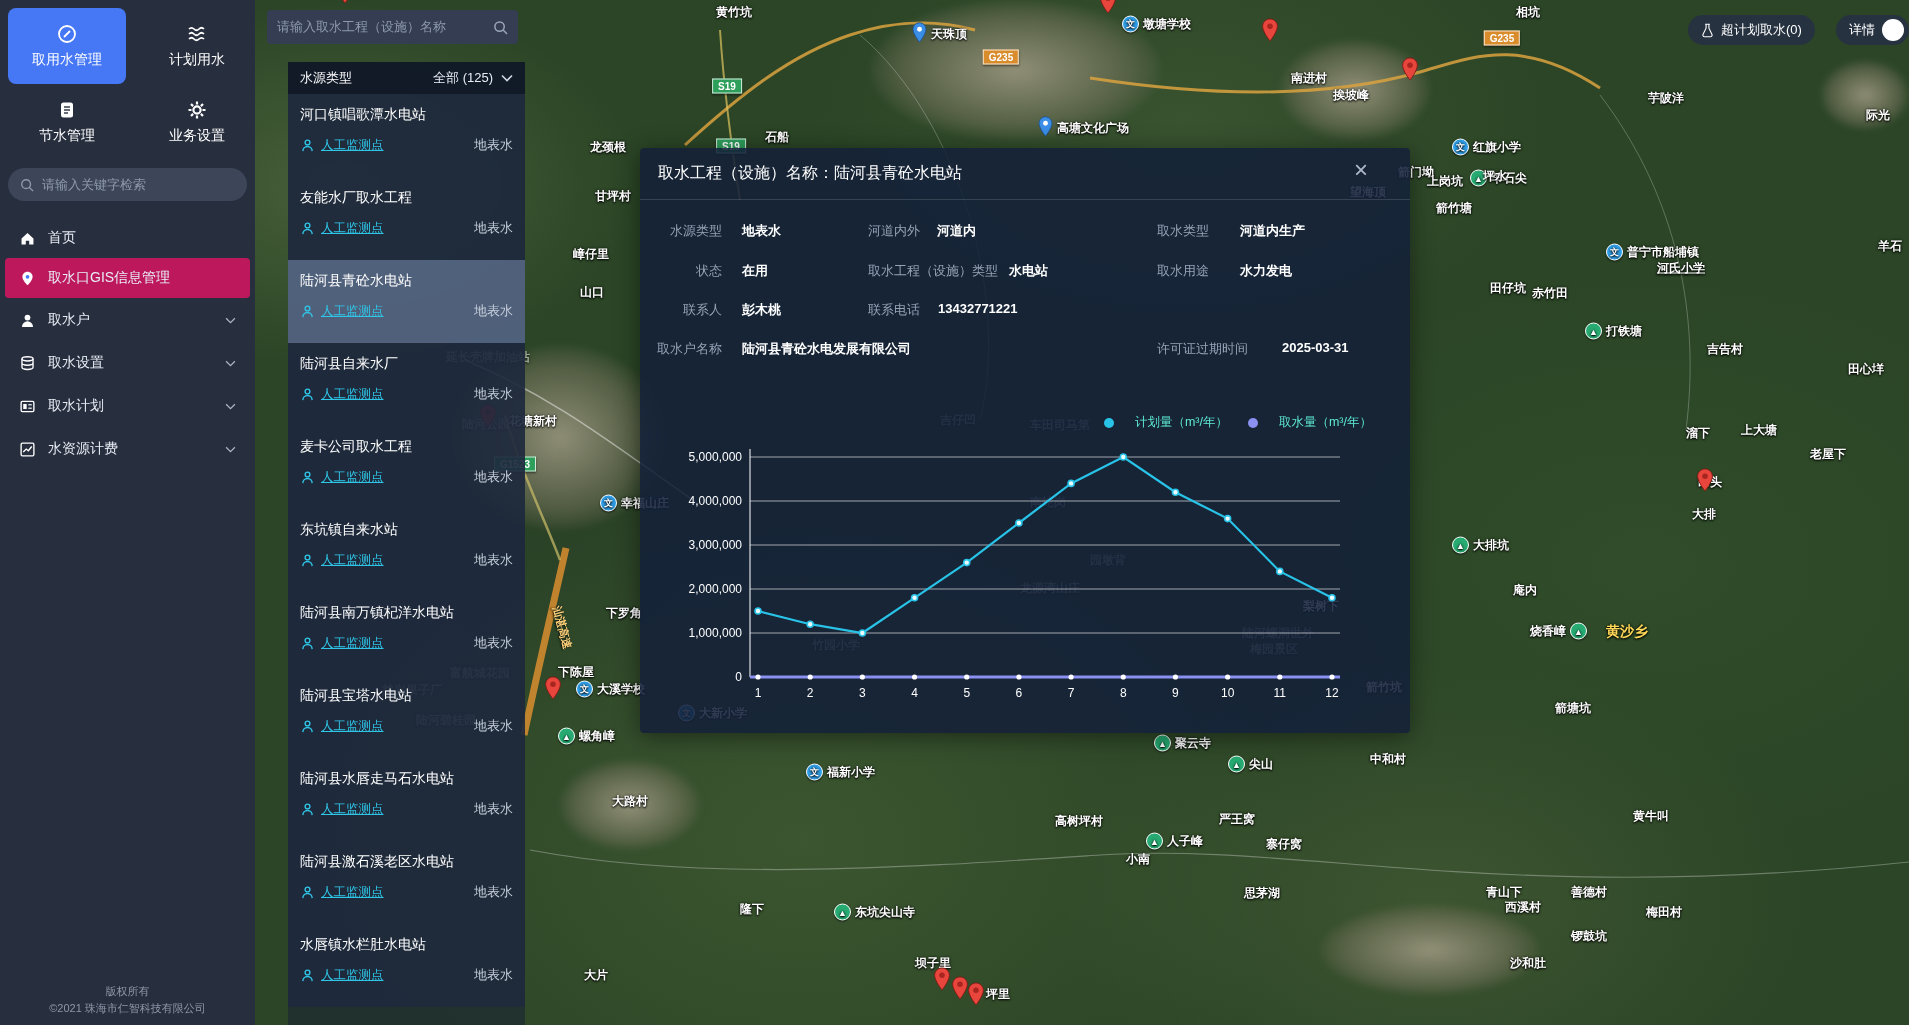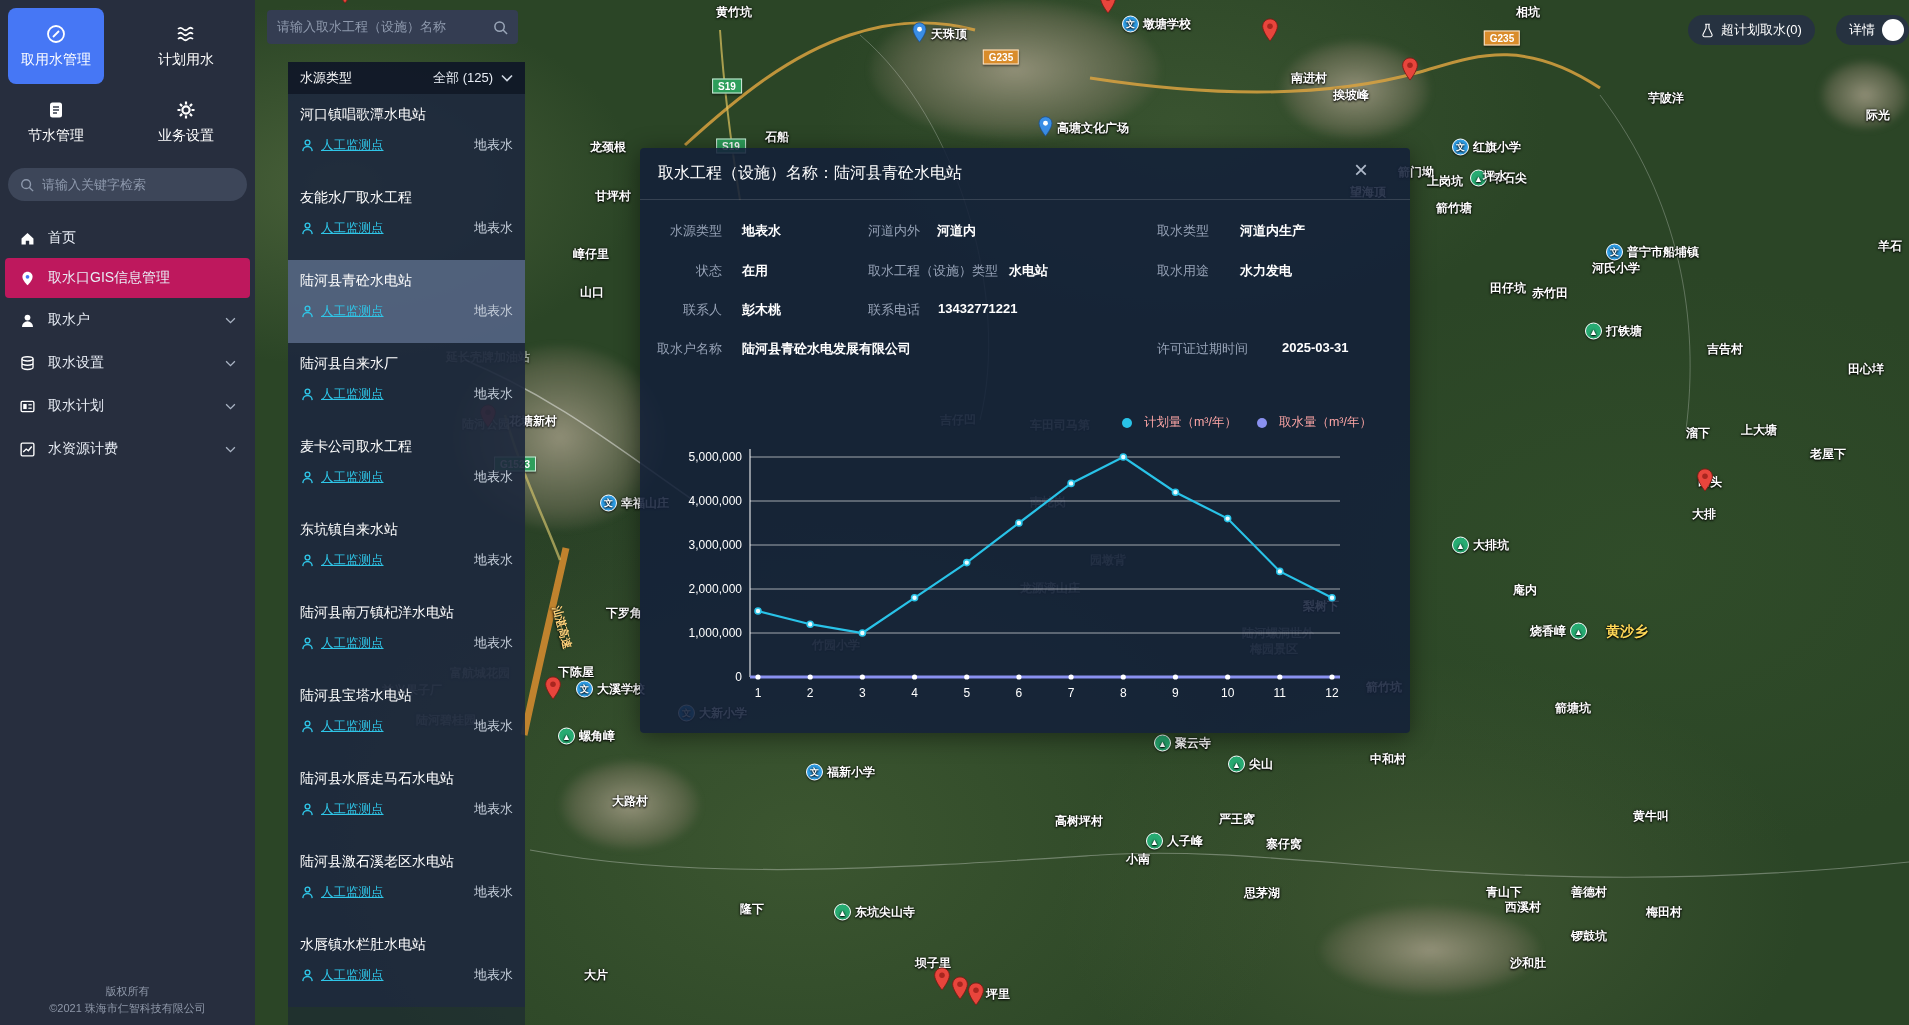--- a/index.html
+++ b/index.html
@@ -36,21 +36,21 @@
     font-weight:bold; padding:1px 5px; border-radius:0; border:1px solid rgba(255,255,255,.8);
     box-shadow:0 1px 2px rgba(0,0,0,.5); }
   .badge.g { background:#d98c2b; } .badge.s { background:#2e9e5b; }
   .hw-label { position:absolute; color:#ffd27a; font-size:11px; font-weight:bold;
     text-shadow:0 1px 2px #000; transform:rotate(75deg); }
 
   
   #sidebar { position:absolute; left:0; top:0; width:255px; height:1025px;
     background:#272e3e; z-index:12; }
   .tilegrid { position:absolute; left:0; top:0; width:255px; }
-  .tile { position:absolute; width:96px; height:76px; border-radius:8px;
+  .tile { position:absolute; width:118px; height:76px; border-radius:8px;
     display:flex; flex-direction:column; align-items:center; justify-content:center;
     gap:7px; color:#fff; font-size:14px; cursor:pointer; }
   .tile.active { background:#4677f5; }
   .searchpill { position:absolute; left:8px; top:168px; width:239px; height:33px;
     background:#3d4659; border-radius:17px; display:flex; align-items:center;
     padding:0 12px; gap:8px; color:#8e99ad; font-size:13px; }
   .menu { position:absolute; left:0; top:218px; width:255px; }
   .menu-item { position:absolute; left:5px; width:245px; height:40px; border-radius:4px;
     display:flex; align-items:center; padding:0 14px; gap:12px; color:#e8edf5;
     font-size:14px; cursor:pointer; }
@@ -92,21 +92,21 @@
     box-shadow:0 4px 24px rgba(0,0,0,.45); }
   #modal .hd { position:absolute; left:0; top:0; width:100%; height:52px;
     border-bottom:1px solid rgba(255,255,255,.14); }
   #modal .title { position:absolute; left:18px; top:15px; color:#fff; font-size:16px;
     font-weight:500; }
   #modal .close { position:absolute; right:42px; top:10px; color:#aeb9c9; font-size:24px;
     cursor:pointer; line-height:1; }
   .fld { position:absolute; font-size:13px; white-space:nowrap; }
   .fld .lb { color:#96a2b6; } .fld .vl { color:#fff; font-weight:bold; }
   .legend { position:absolute; top:266px; right:38px; display:flex; gap:20px; }
-  .leg-it { display:flex; align-items:center; gap:12px; color:#fca5a5; font-size:12.5px; }
+  .leg-it { display:flex; align-items:center; gap:21px; color:#5eead4; font-size:12.5px; }
   .leg-dot { width:10px; height:10px; border-radius:50%; }
   #chartbox { position:absolute; left:40px; top:284px; }
 </style>
 </head>
 <body>
 
 <div id="stage">
 
   <div id="map">
     <div class="urban" style="left:455px;top:345px;width:210px;height:185px;"></div>
@@ -183,21 +183,21 @@
         <div class="map-label" style="left: 1436px; top: 208px;">
           <span>箭竹塘</span>
         </div>
         <div class="map-label" style="left: 1490px; top: 288px;">
           <span>田仔坑</span>
         </div>
         <div class="map-label" style="left: 1606px; top: 252px;">
           <span class="poi school">文</span>
           <span>普宁市船埔镇</span>
         </div>
-        <div class="map-label" style="left: 1592px; top: 268px;">
+        <div class="map-label" style="left: 1657px; top: 268px; text-decoration: underline;">
           <span>河氏小学</span>
         </div>
         <div class="map-label" style="left: 1532px; top: 293px;">
           <span>赤竹田</span>
         </div>
         <div class="map-label" style="left: 1585px; top: 331px;">
           <span class="poi green">▲</span>
           <span>打铁塘</span>
         </div>
         <div class="map-label" style="left: 1707px; top: 349px;">

